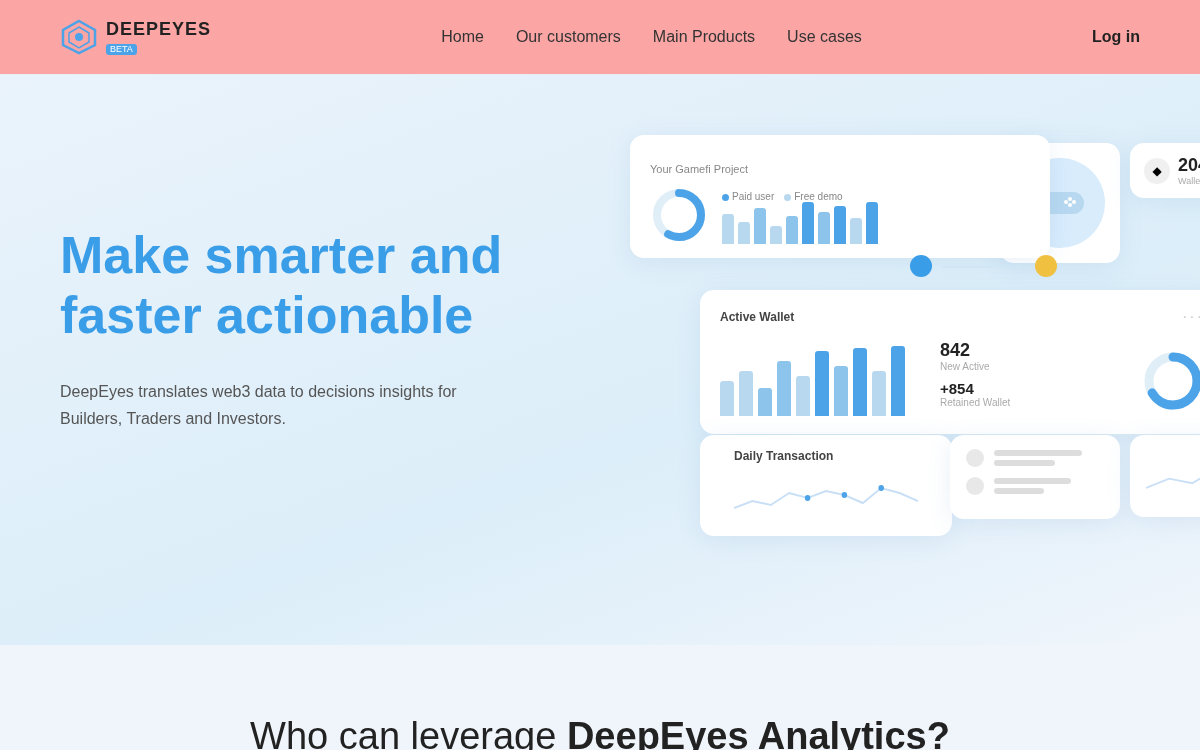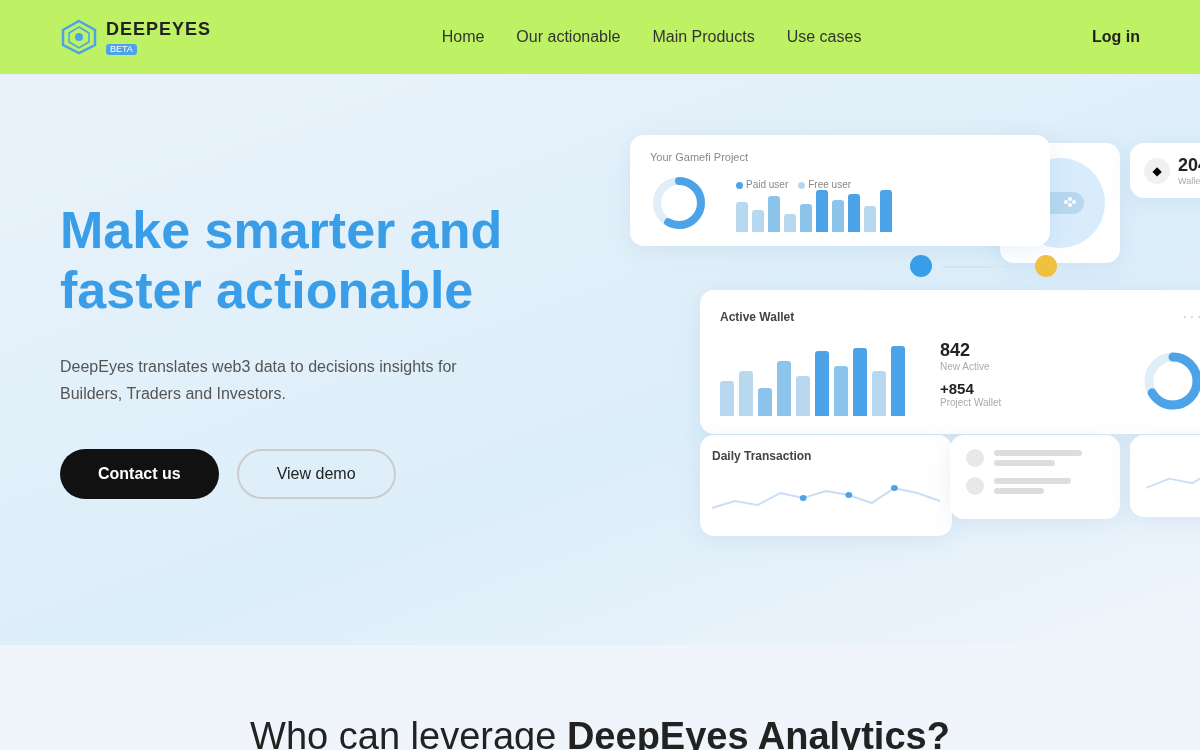--- a/index.html
+++ b/index.html
@@ -5,21 +5,21 @@
     * { margin: 0; padding: 0; box-sizing: border-box; }
     body { font-family: -apple-system, BlinkMacSystemFont, 'Segoe UI', sans-serif; background: #f0f5fb; }
 
     
     .navbar {
       display: flex;
       align-items: center;
       justify-content: space-between;
       padding: 0 60px;
       height: 75px;
-      background: #bef264;
+      background: #fca5a5;
       border-bottom: 1px solid #e8eef5;
     }
     .logo-area {
       display: flex;
       align-items: center;
       gap: 8px;
     }
     .logo-icon {
       width: 38px;
       height: 38px;
@@ -131,32 +131,32 @@
       border-radius: 14px;
       box-shadow: 0 4px 24px rgba(80,140,200,0.12);
       position: absolute;
     }
 
     
     .card-gamefi {
       width: 420px;
       top: 0;
       left: 10px;
-      padding: 16px 20px 14px;
+      padding: 28px 20px 14px;
       z-index: 3;
     }
     .card-gamefi-title {
       font-size: 11px;
       color: #888;
       margin-bottom: 10px;
     }
     .gamefi-body {
       display: flex;
       align-items: center;
-      gap: 28px;
+      gap: 14px;
     }
     .donut-wrap {
       position: relative;
       width: 58px;
       height: 58px;
     }
     .gamefi-legend {
       display: flex;
       gap: 10px;
       font-size: 10px;
@@ -311,21 +311,21 @@
       top: 120px;
       left: 415px;
       z-index: 5;
     }
 
     
     .card-daily {
       width: 252px;
       top: 300px;
       left: 80px;
-      padding: 14px 12px;
+      padding: 14px 34px;
       z-index: 3;
     }
     .card-daily-title {
       font-size: 12px;
       font-weight: 600;
       color: #444;
       margin-bottom: 10px;
     }
     .sparkline {
       width: 100%;
@@ -400,53 +400,49 @@
       <circle cx="19" cy="19" r="4" fill="#4da3e8"></circle>
     </svg>
     <div class="logo-text-wrap">
       <span class="logo-name">DEEPEYES</span>
       <span class="beta-badge">BETA</span>
     </div>
   </div>
 
   <ul class="nav-links">
     <li><a href="#">Home</a></li>
-    <li><a href="#">Our actionable</a></li>
+    <li><a href="#">Our customers</a></li>
     <li><a href="#">Main Products</a></li>
     <li><a href="#">Use cases</a></li>
   </ul>
 
   <button class="login-btn">Log in</button>
 </nav>
 
 <section class="hero">
   <div class="hero-left">
     <h1 class="hero-title">Make smarter and faster actionable</h1>
     <p class="hero-desc">DeepEyes translates web3 data to decisions insights for Builders, Traders and Investors.</p>
-    <div class="hero-buttons">
-      <button class="btn-contact">Contact us</button>
-      <button class="btn-demo">View demo</button>
-    </div>
   </div>
 
   <div class="hero-right">
 
     <div class="dash-card card-gamefi">
       <div class="card-gamefi-title">Your Gamefi Project</div>
       <div class="gamefi-body">
         <div class="donut-wrap">
           <svg width="58" height="58" viewBox="0 0 58 58">
             <circle cx="29" cy="29" r="22" fill="none" stroke="#e0eef8" stroke-width="8"></circle>
             <circle cx="29" cy="29" r="22" fill="none" stroke="#4da3e8" stroke-width="8" stroke-dasharray="80 58" stroke-dashoffset="0" stroke-linecap="round" transform="rotate(-90 29 29)"></circle>
           </svg>
         </div>
         <div style="flex:1">
           <div class="gamefi-legend">
             <span><span class="legend-dot" style="background:#4da3e8"></span><span>Paid user</span></span>
-            <span><span class="legend-dot" style="background:#b8d8f0"></span><span>Free user</span></span>
+            <span><span class="legend-dot" style="background:#b8d8f0"></span><span>Free demo</span></span>
           </div>
           <div class="gamefi-bars">
             <div class="gbar" style="height:30px;background:#b8d8f0"></div>
             <div class="gbar" style="height:22px;background:#b8d8f0"></div>
             <div class="gbar" style="height:36px;background:#8cc4ec"></div>
             <div class="gbar" style="height:18px;background:#b8d8f0"></div>
             <div class="gbar" style="height:28px;background:#8cc4ec"></div>
             <div class="gbar" style="height:42px;background:#4da3e8"></div>
             <div class="gbar" style="height:32px;background:#8cc4ec"></div>
             <div class="gbar" style="height:38px;background:#4da3e8"></div>
@@ -499,21 +495,21 @@
           <div class="awbar" style="height:65px;background:#4da3e8"></div>
           <div class="awbar" style="height:50px;background:#8cc4ec"></div>
           <div class="awbar" style="height:68px;background:#4da3e8"></div>
           <div class="awbar" style="height:45px;background:#b8d8f0"></div>
           <div class="awbar" style="height:70px;background:#4da3e8"></div>
         </div>
         <div style="margin-left:16px;">
           <div class="aw-stat-num">842</div>
           <div class="aw-stat-label">New Active</div>
           <div class="aw-stat-change">+854</div>
-          <div class="aw-stat-label">Project Wallet</div>
+          <div class="aw-stat-label">Retained Wallet</div>
         </div>
         <div class="aw-donut">
           <svg width="62" height="62" viewBox="0 0 62 62">
             <circle cx="31" cy="31" r="24" fill="none" stroke="#e0eef8" stroke-width="9"></circle>
             <circle cx="31" cy="31" r="24" fill="none" stroke="#4da3e8" stroke-width="9" stroke-dasharray="100 51" stroke-dashoffset="0" stroke-linecap="round" transform="rotate(-90 31 31)"></circle>
           </svg>
         </div>
       </div>
     </div>
 

